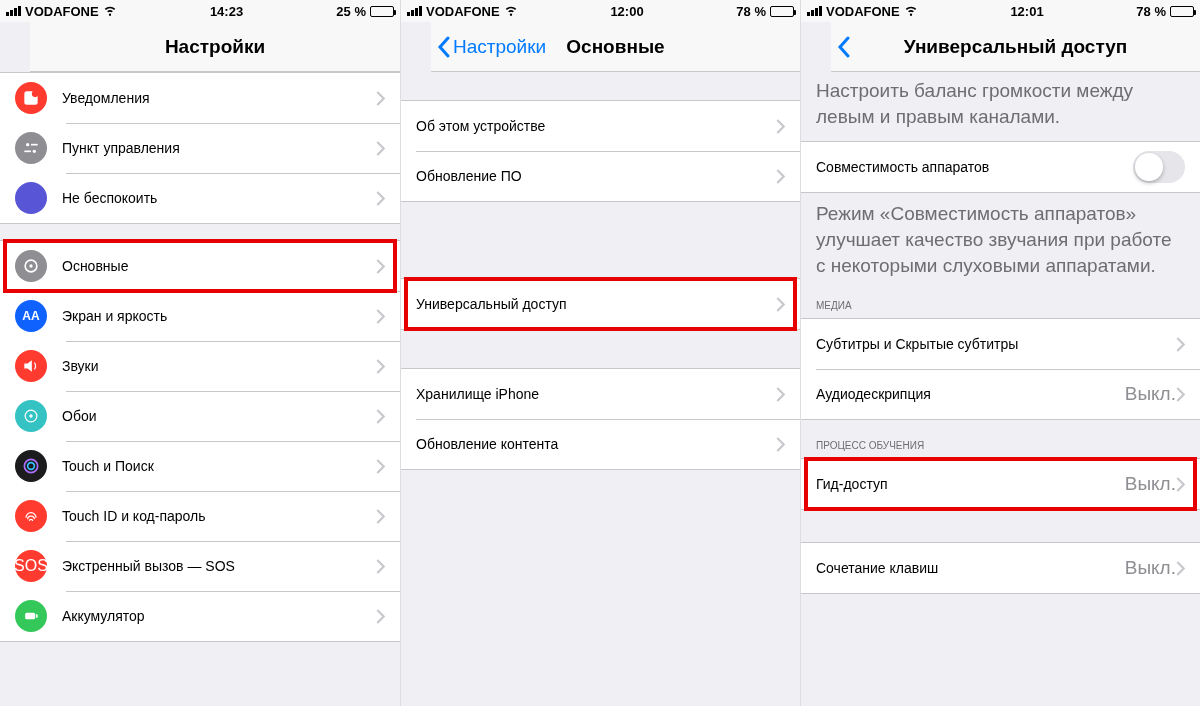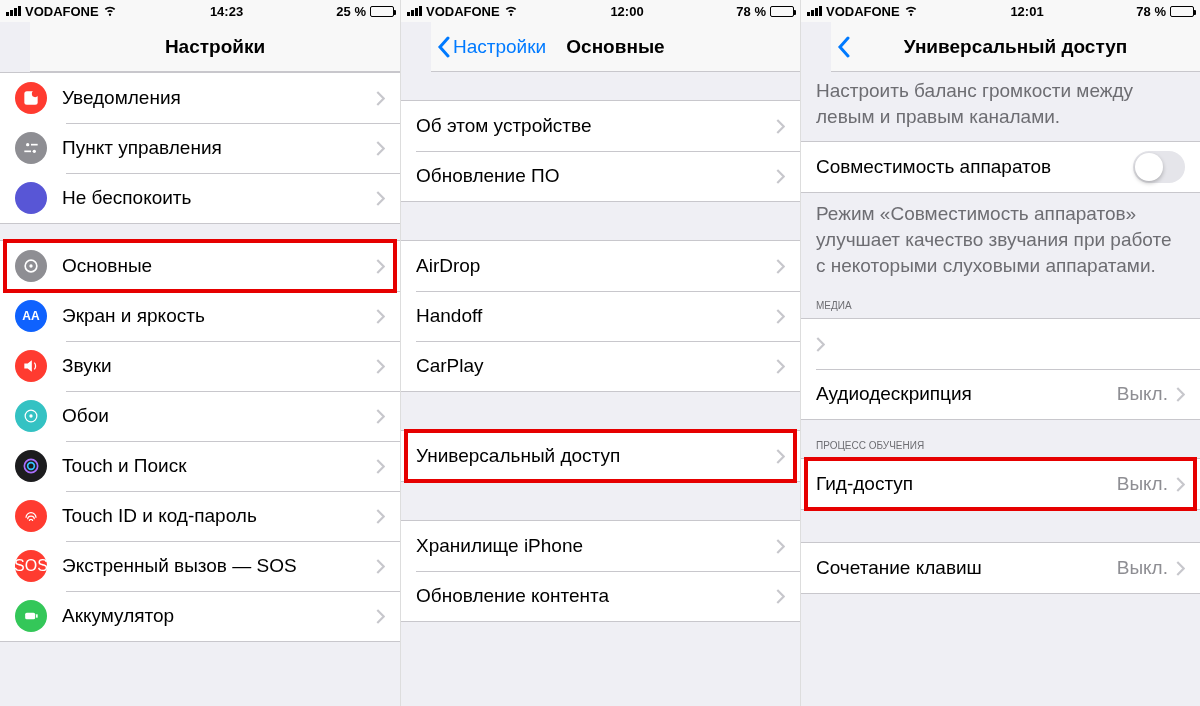--- a/index.html
+++ b/index.html
@@ -77,22 +77,22 @@
     padding: 0 15px; background: #fff; position: relative;
   }
   .row + .row::before {
     content: ""; position: absolute; left: 15px; right: 0; top: 0; height: 1px; background: #c8c7cc;
   }
   .row.has-icon + .row.has-icon::before { left: 66px; }
   .row .app-icon {
     width: 32px; height: 32px; border-radius: 16px; margin-right: 15px; flex-shrink: 0;
     display: flex; align-items: center; justify-content: center; font-size: 16px; color: #fff;
   }
-  .row .label { flex: 1; font-size: 19px; color: #000; white-space: nowrap; overflow: hidden; text-overflow: ellipsis; }
-  .row .value { font-size: 19px; color: #8e8e93; margin-right: 8px; }
+  .row .label { flex: 1; font-size: 14px; color: #000; white-space: nowrap; overflow: hidden; text-overflow: ellipsis; }
+  .row .value { font-size: 19px; color: #8e8e93; margin-right: 0; }
   .row .chev { color: #c7c7cc; }
   .row .chev svg { width: 9px; height: 15px; display:block;}
   .highlight { position: relative; }
   .highlight::after {
     content: ""; position: absolute; left: 3px; right: 3px; top: -2px; bottom: -2px;
     border: 4px solid #e60000; pointer-events: none; z-index: 5;
   }
   .section-header {
     font-size: 10px; color: #6d6d72; padding: 20px 15px 7px; text-transform: none;
   }
@@ -339,46 +339,20 @@
       <div class="row">
           <div class="label">Обновление ПО</div>
           <div class="chev">
             <svg viewBox="0 0 8 14">
               <path d="M1 1l6 6-6 6" stroke="#c7c7cc" stroke-width="2" fill="none"></path>
             </svg>
           </div>
         </div>
     </div>
     <div style="height:38px"></div>
-    <div class="group">
-      <div class="row">
-          <div class="label">AirDrop</div>
-          <div class="chev">
-            <svg viewBox="0 0 8 14">
-              <path d="M1 1l6 6-6 6" stroke="#c7c7cc" stroke-width="2" fill="none"></path>
-            </svg>
-          </div>
-        </div>
-      <div class="row">
-          <div class="label">Handoff</div>
-          <div class="chev">
-            <svg viewBox="0 0 8 14">
-              <path d="M1 1l6 6-6 6" stroke="#c7c7cc" stroke-width="2" fill="none"></path>
-            </svg>
-          </div>
-        </div>
-      <div class="row">
-          <div class="label">CarPlay</div>
-          <div class="chev">
-            <svg viewBox="0 0 8 14">
-              <path d="M1 1l6 6-6 6" stroke="#c7c7cc" stroke-width="2" fill="none"></path>
-            </svg>
-          </div>
-        </div>
-    </div>
     <div style="height:38px"></div>
     <div class="group">
       <div class="row highlight">
           <div class="label">Универсальный доступ</div>
           <div class="chev">
             <svg viewBox="0 0 8 14">
               <path d="M1 1l6 6-6 6" stroke="#c7c7cc" stroke-width="2" fill="none"></path>
             </svg>
           </div>
         </div>
@@ -442,20 +416,21 @@
         <div class="toggle">
             <div class="knob"></div>
           </div>
       </div>
     </div>
     <div class="section-footer">Режим «Совместимость аппаратов» улучшает качество звучания при работе с некоторыми слуховыми аппаратами.</div>
 
     <div class="section-header">МЕДИА</div>
     <div class="group">
       <div class="row">
+          <div class="label">Субтитры и Скрытые субтитры</div>
           <div class="chev">
             <svg viewBox="0 0 8 14">
               <path d="M1 1l6 6-6 6" stroke="#c7c7cc" stroke-width="2" fill="none"></path>
             </svg>
           </div>
         </div>
       <div class="row">
           <div class="label">Аудиодескрипция</div>
           <div class="value">Выкл.</div>
           <div class="chev">

